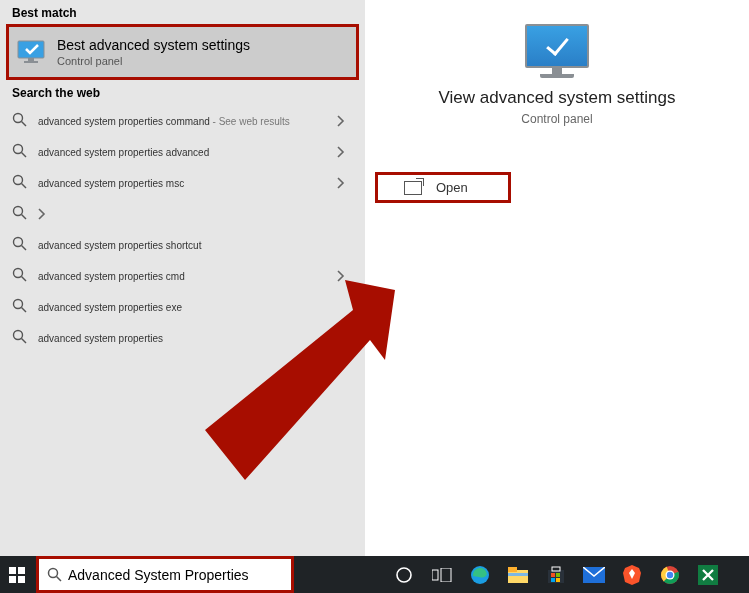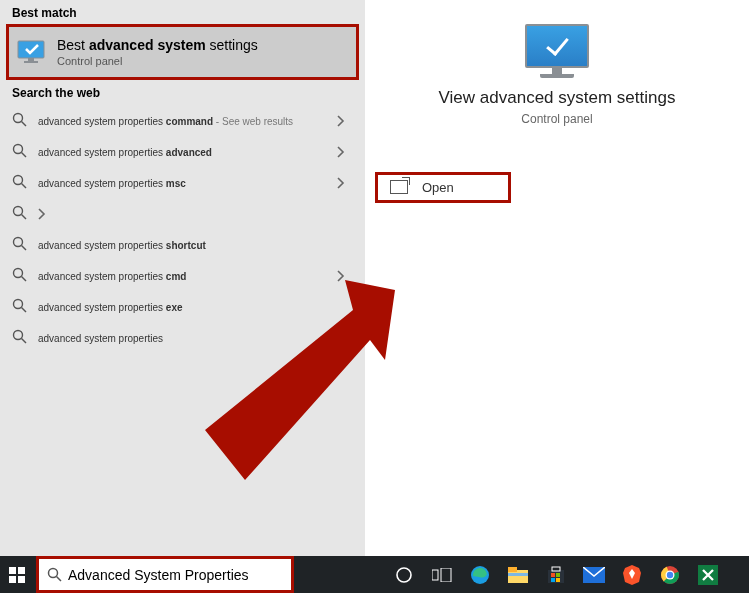--- a/index.html
+++ b/index.html
@@ -18,36 +18,36 @@
   .web-item .txt .hint{color:#777;font-weight:400}
   .web-item .chev{flex:0 0 16px;color:#666}
   .monitor{width:64px;height:56px;margin:24px auto 8px;position:relative}
   .monitor .screen{width:60px;height:40px;background:linear-gradient(#39a0e3,#2a7fc7);border:2px solid #8a8f94;border-radius:2px;position:relative}
   .monitor .screen::after{content:"";position:absolute;left:20px;top:12px;width:18px;height:9px;border:3px solid #fff;border-top:0;border-right:0;transform:rotate(-50deg)}
   .monitor .stand{width:10px;height:6px;background:#8a8f94;margin:0 auto}
   .monitor .base{width:34px;height:4px;background:#8a8f94;margin:0 auto;border-radius:0 0 2px 2px}
   .right-title{text-align:center;font-size:17px;color:#222;margin-top:8px}
   .right-sub{text-align:center;font-size:12px;color:#666;margin-top:4px}
   .open-row{border:3px solid #a70d00;width:130px;margin:46px 0 0 10px}
-  .open-inner{display:flex;align-items:flex-start;padding:5px 12px;font-size:13px;color:#333}
+  .open-inner{display:flex;align-items:center;padding:5px 26px;font-size:13px;color:#333}
   .open-inner .ic{width:16px;height:12px;border:1px solid #555;position:relative;margin-right:14px}
   .open-inner .ic::before{content:"";position:absolute;right:-3px;top:-4px;width:7px;height:7px;border-top:1px solid #555;border-right:1px solid #555}
   .arrow{position:absolute;left:185px;top:280px;width:220px;height:200px;pointer-events:none}
   .arrow svg{width:100%;height:100%}
   .taskbar{position:absolute;left:0;bottom:0;width:749px;height:37px;background:#1f2326;display:flex;align-items:center}
   .search-wrap{border:3px solid #a70d00;display:flex;align-items:center;background:#fff;height:31px;width:252px;margin-right:4px}
   .search-wrap .mag{margin:0 6px 0 8px}
   .search-input{border:0;outline:0;font-size:14px;font-family:inherit;width:200px;height:24px;padding:0;background:transparent}
   .tb-start{width:34px;height:37px;display:flex;align-items:center;justify-content:center;margin-right:2px}
   .win{width:16px;height:16px;display:grid;grid-template-columns:7px 7px;grid-template-rows:7px 7px;gap:2px}
   .win span{background:#fff}
   .tb-icons{display:flex;align-items:center;gap:6px;margin-left:90px}
   .tb-ic{width:32px;height:32px;display:flex;align-items:center;justify-content:center}
   svg{display:block}
-  b{font-weight:700}
+  b{font-weight:400}
 </style>
 </head>
 <body>
 
 <div class="panel-left">
   <div class="section-hdr">Best match</div>
 
   <div class="best-match">
     <div class="bm-inner">
       <div class="bm-icon">

